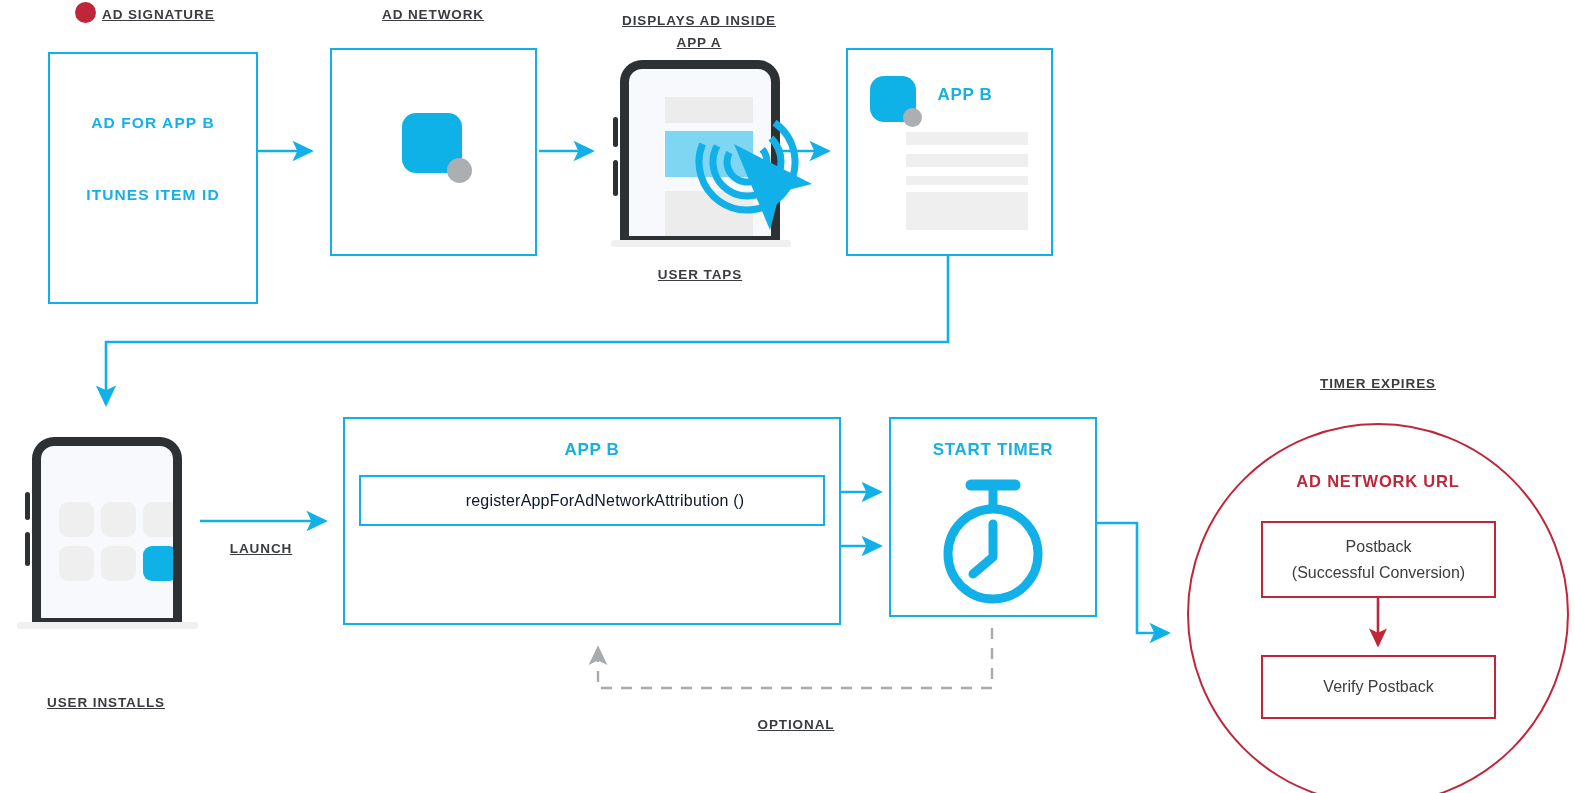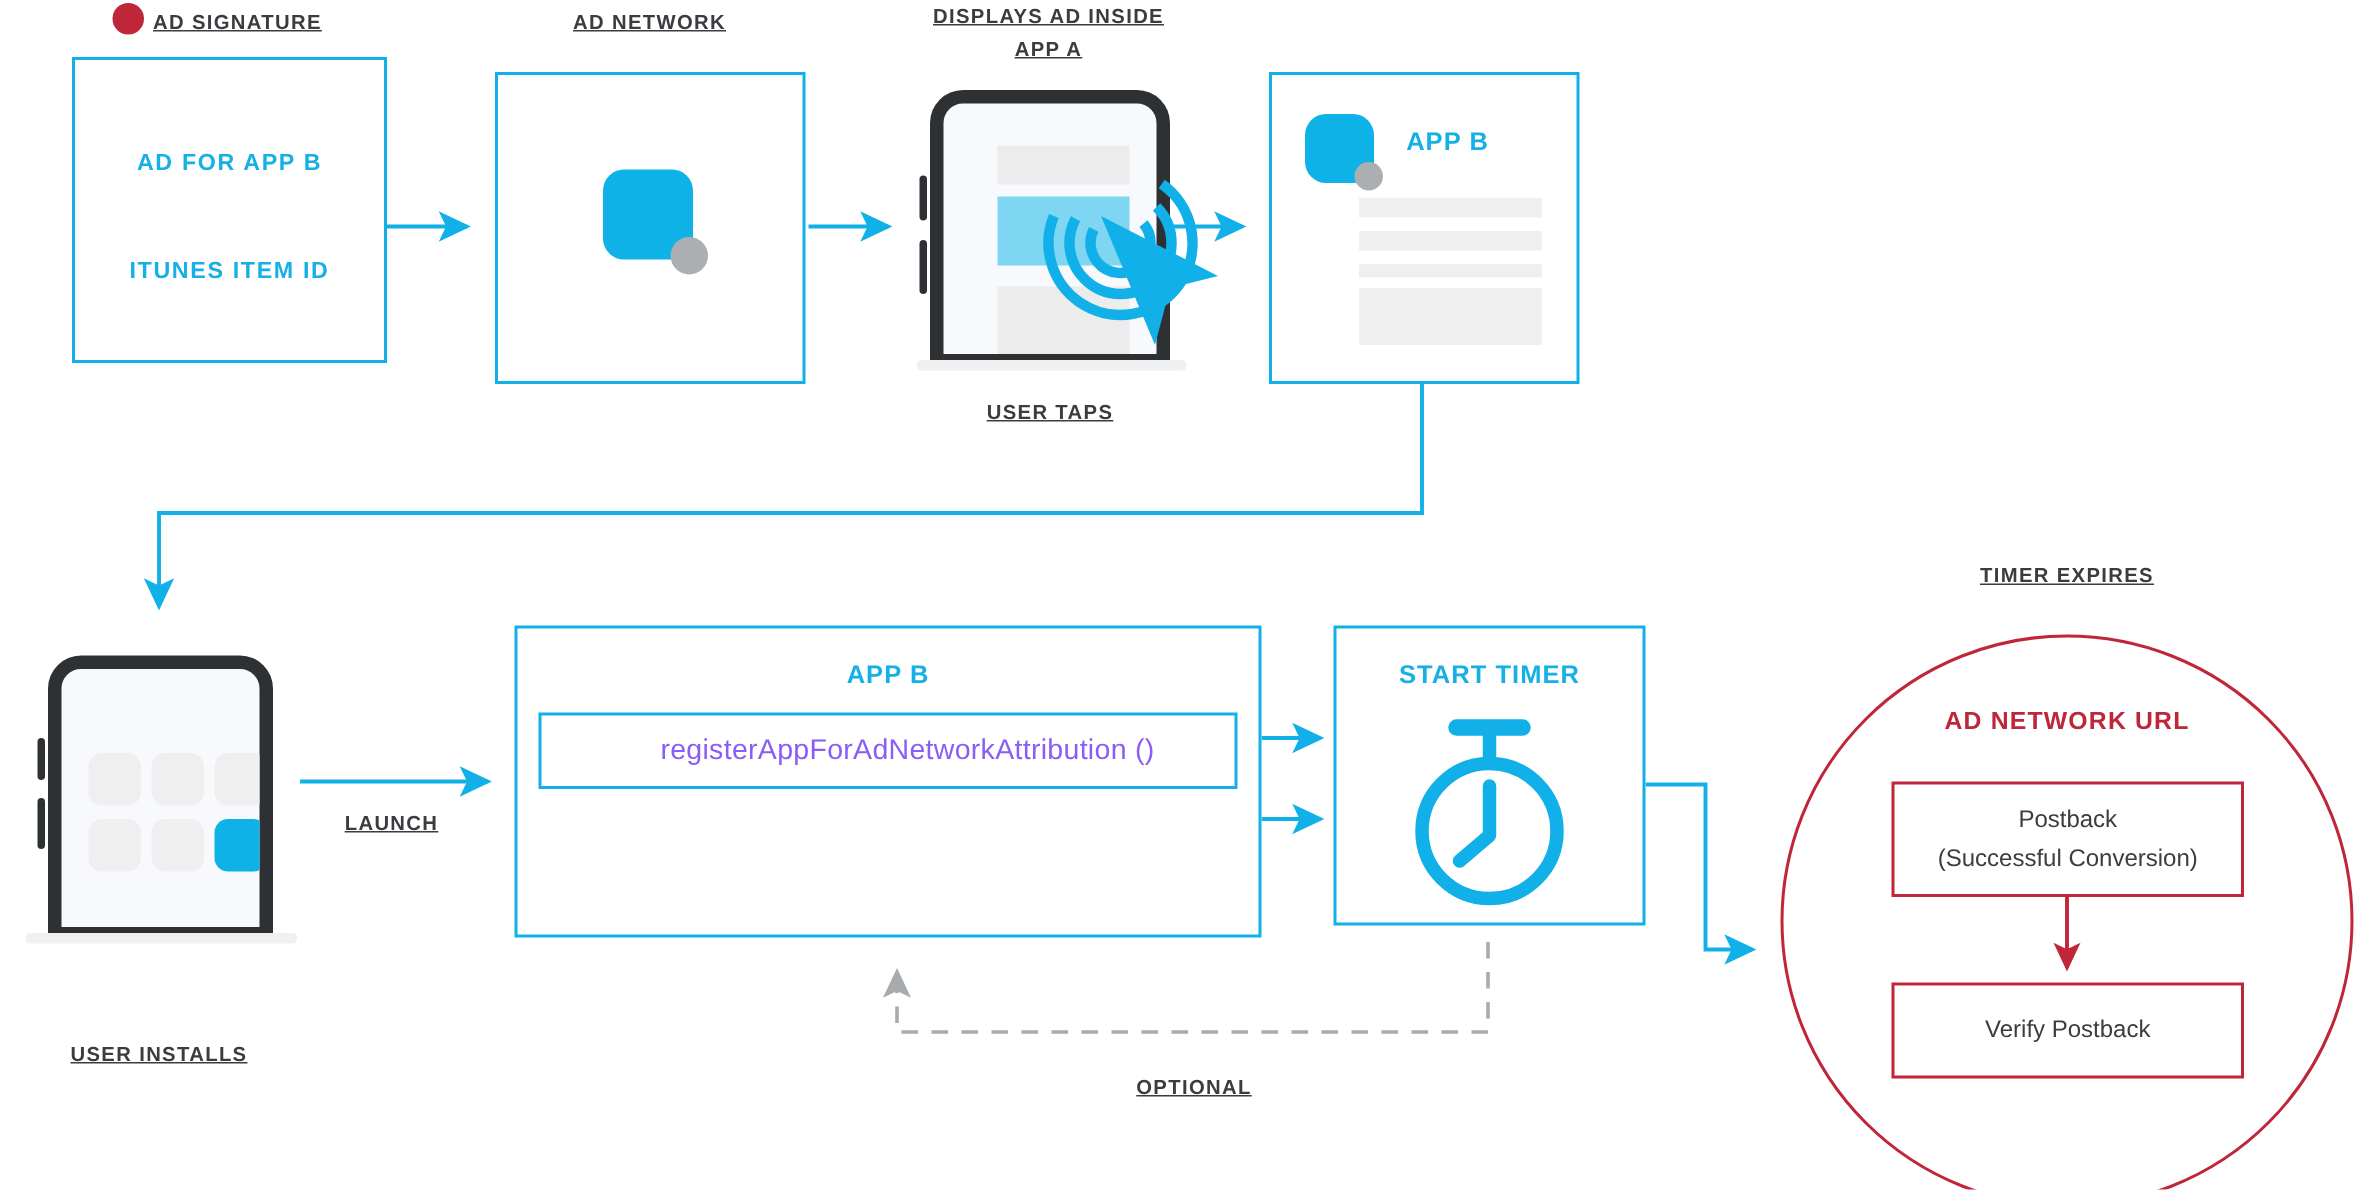--- a/index.html
+++ b/index.html
@@ -61,22 +61,22 @@
   }
 
   
   .apibox {
     position:absolute;
     border:2.5px solid #12b0e8;
     background:#fff;
     display:flex;
     align-items:center;
     justify-content:center;
-    color:#8b5cf6;
-    font-size:19px;
+    color:#0f172a;
+    font-size:16px;
     letter-spacing:0.2px;
     padding-left:26px;
   }
 
   
   .appicon {
     position:absolute;
     background:#0fb2e7;
     border-radius:14px;
   }
@@ -186,34 +186,34 @@
     <path d="M1097 523 L1137 523 L1137 633 L1168 633" fill="none" stroke="#12b0e8" stroke-width="2.6" marker-end="url(#arwBlue)"></path>
 
     <path d="M992 628 L992 688 L598 688 L598 648" fill="none" stroke="#a8abad" stroke-width="2.4" stroke-dasharray="11 9" marker-end="url(#arwGrey)"></path>
 
     <line x1="1378" y1="598" x2="1378" y2="645" stroke="#c0263a" stroke-width="2.6" marker-end="url(#arwRed)"></line>
   </svg>
 
   <div class="reddot" style="left:75px; top:2px;"></div>
   <div class="caption" style="left:102px; top:4px; width:180px; text-align:left;">AD SIGNATURE</div>
 
-  <div class="bluebox" style="left:48px; top:38px; width:210px; height:204px;">
+  <div class="bluebox" style="left:48px; top:52px; width:210px; height:252px;">
     <div class="adlabel" style="top:60px;">AD FOR APP B</div>
     <div class="adlabel" style="top:132px;">ITUNES ITEM ID</div>
   </div>
 
   <div class="caption" style="left:332px; top:4px; width:202px;">AD NETWORK</div>
   <div class="bluebox" style="left:330px; top:48px; width:207px; height:208px;">
     <div>
       <div class="appicon" style="left:70px; top:63px; width:60px; height:60px;"></div>
       <div class="greydot" style="left:115px; top:108px; width:25px; height:25px;"></div>
     </div>
   </div>
 
-  <div class="caption" style="left:598px; top:0; width:202px;">DISPLAYS AD INSIDE
+  <div class="caption" style="left:598px; top:10px; width:202px;">DISPLAYS AD INSIDE
 APP A</div>
 
   <div>
     <div class="phone-frame" style="left:620px; top:60px; width:160px; height:185px;
          border-bottom-left-radius:4px; border-bottom-right-radius:4px;">
       <div class="skel" style="left:36px; top:28px; width:88px; height:26px;"></div>
       <div class="skel blue" style="left:36px; top:62px; width:88px; height:46px;"></div>
       <div class="skel" style="left:36px; top:122px; width:88px; height:60px;"></div>
     </div>
     <div class="phone-btn" style="left:613px; top:117px; height:30px;"></div>

